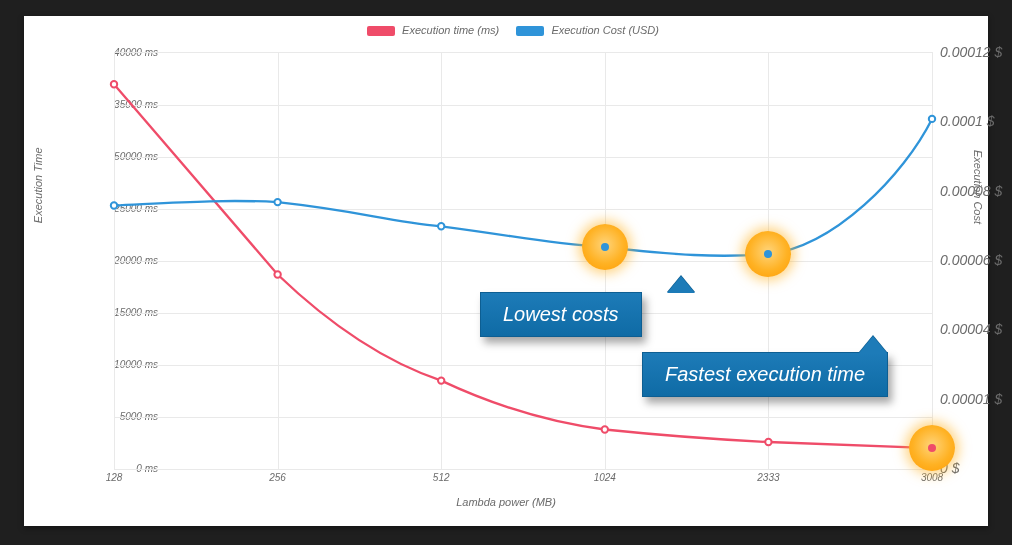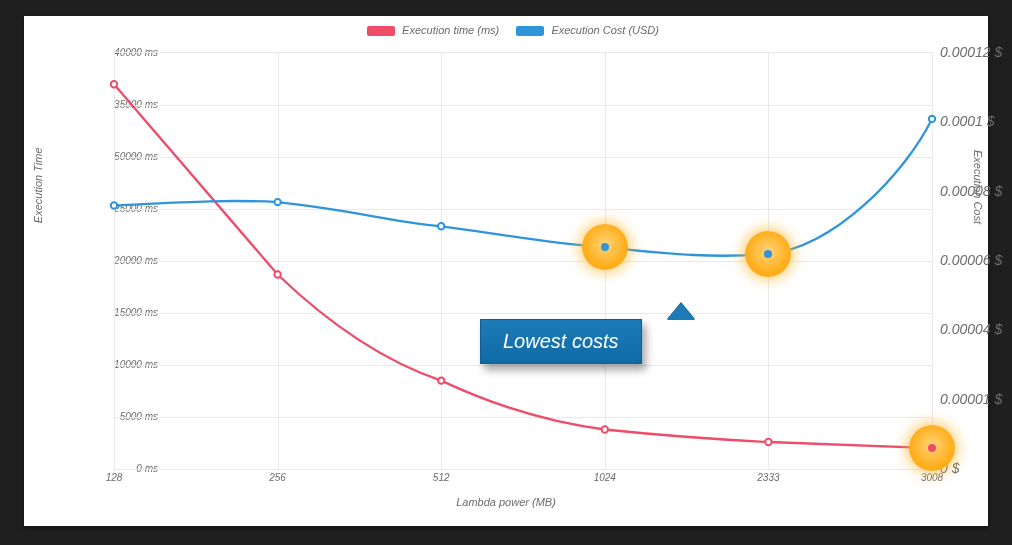--- a/index.html
+++ b/index.html
@@ -150,21 +150,20 @@
   
   .callout {
     position: absolute;
     background: linear-gradient(#1d7bb8, #0f6ba5);
     color: #fff;
     font-size: 20px;
     padding: 10px 22px;
     border: 1px solid #0d5e92;
     box-shadow: 4px 6px 8px rgba(0,0,0,0.35);
     white-space: nowrap;
-    margin-top: 27px;
   }
   .callout .notch {
     position: absolute;
     top: -17px;
     width: 0;
     height: 0;
     border-left: 14px solid transparent;
     border-right: 14px solid transparent;
     border-bottom: 17px solid #1d7bb8;
     filter: drop-shadow(0 -1px 0 #0d5e92);
@@ -258,14 +257,18 @@
       </div>
     <div class="hl hl-red" style="left:818px;  top:395px">
         <div class="hl-inner"></div>
       </div>
   </div>
 
   <div class="callout" style="left:456px; top:276px">
     <div class="notch" style="left:186px"></div>
     <span>Lowest costs</span>
   </div>
+  <div class="callout" style="left:618px; top:336px">
+    <div class="notch" style="left:216px"></div>
+    <span>Fastest execution time</span>
+  </div>
 
 </div>
 
 </body></html>

